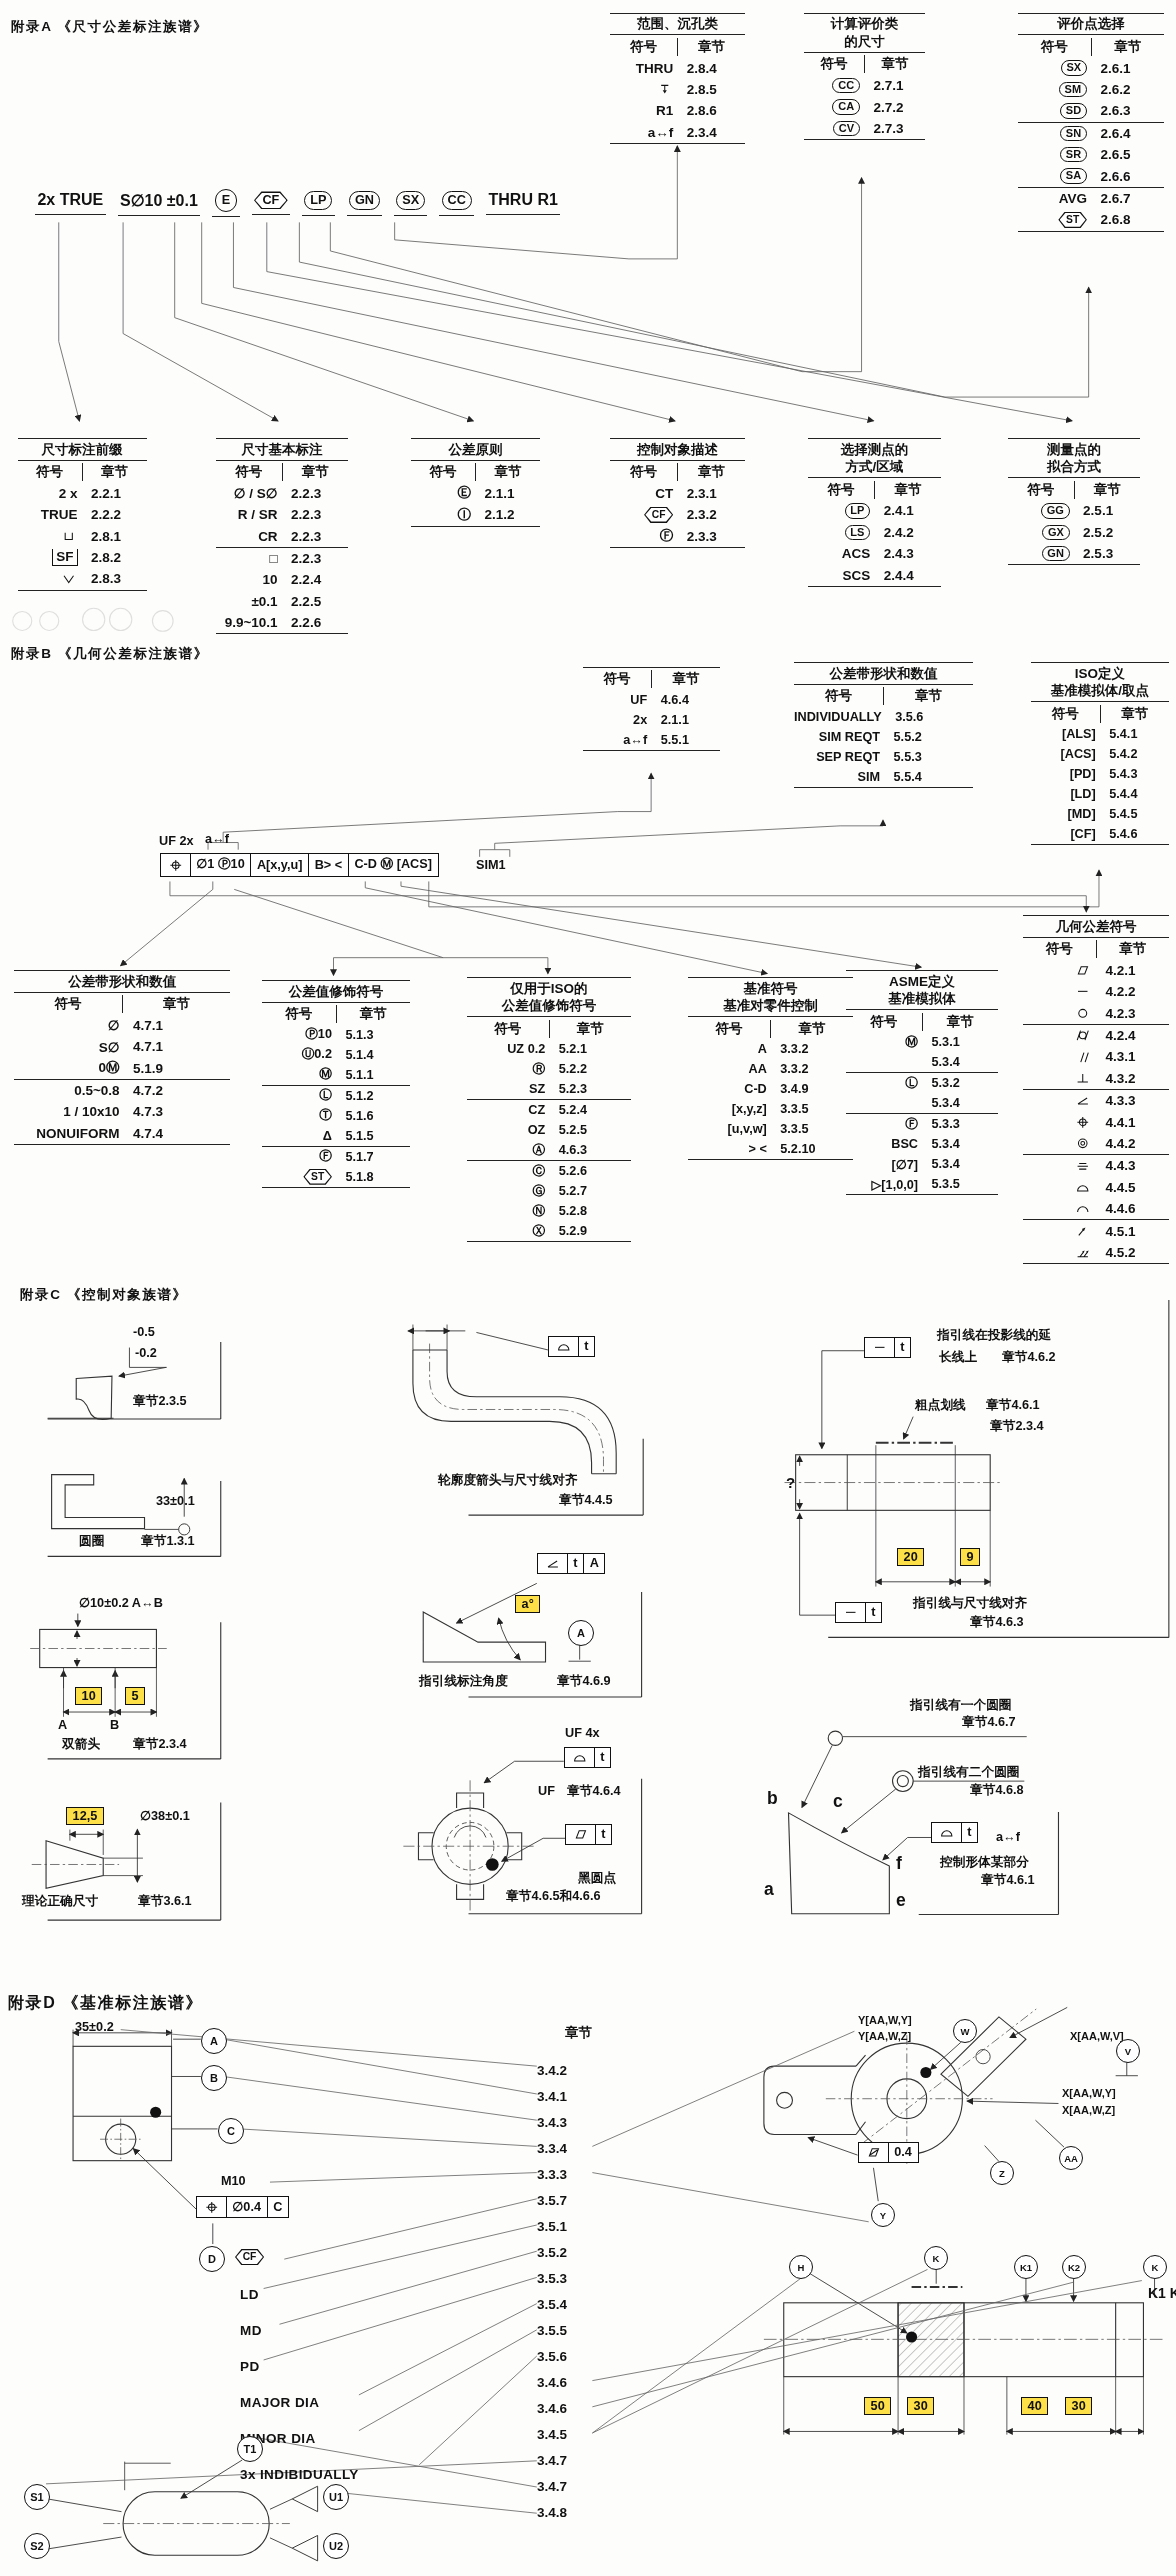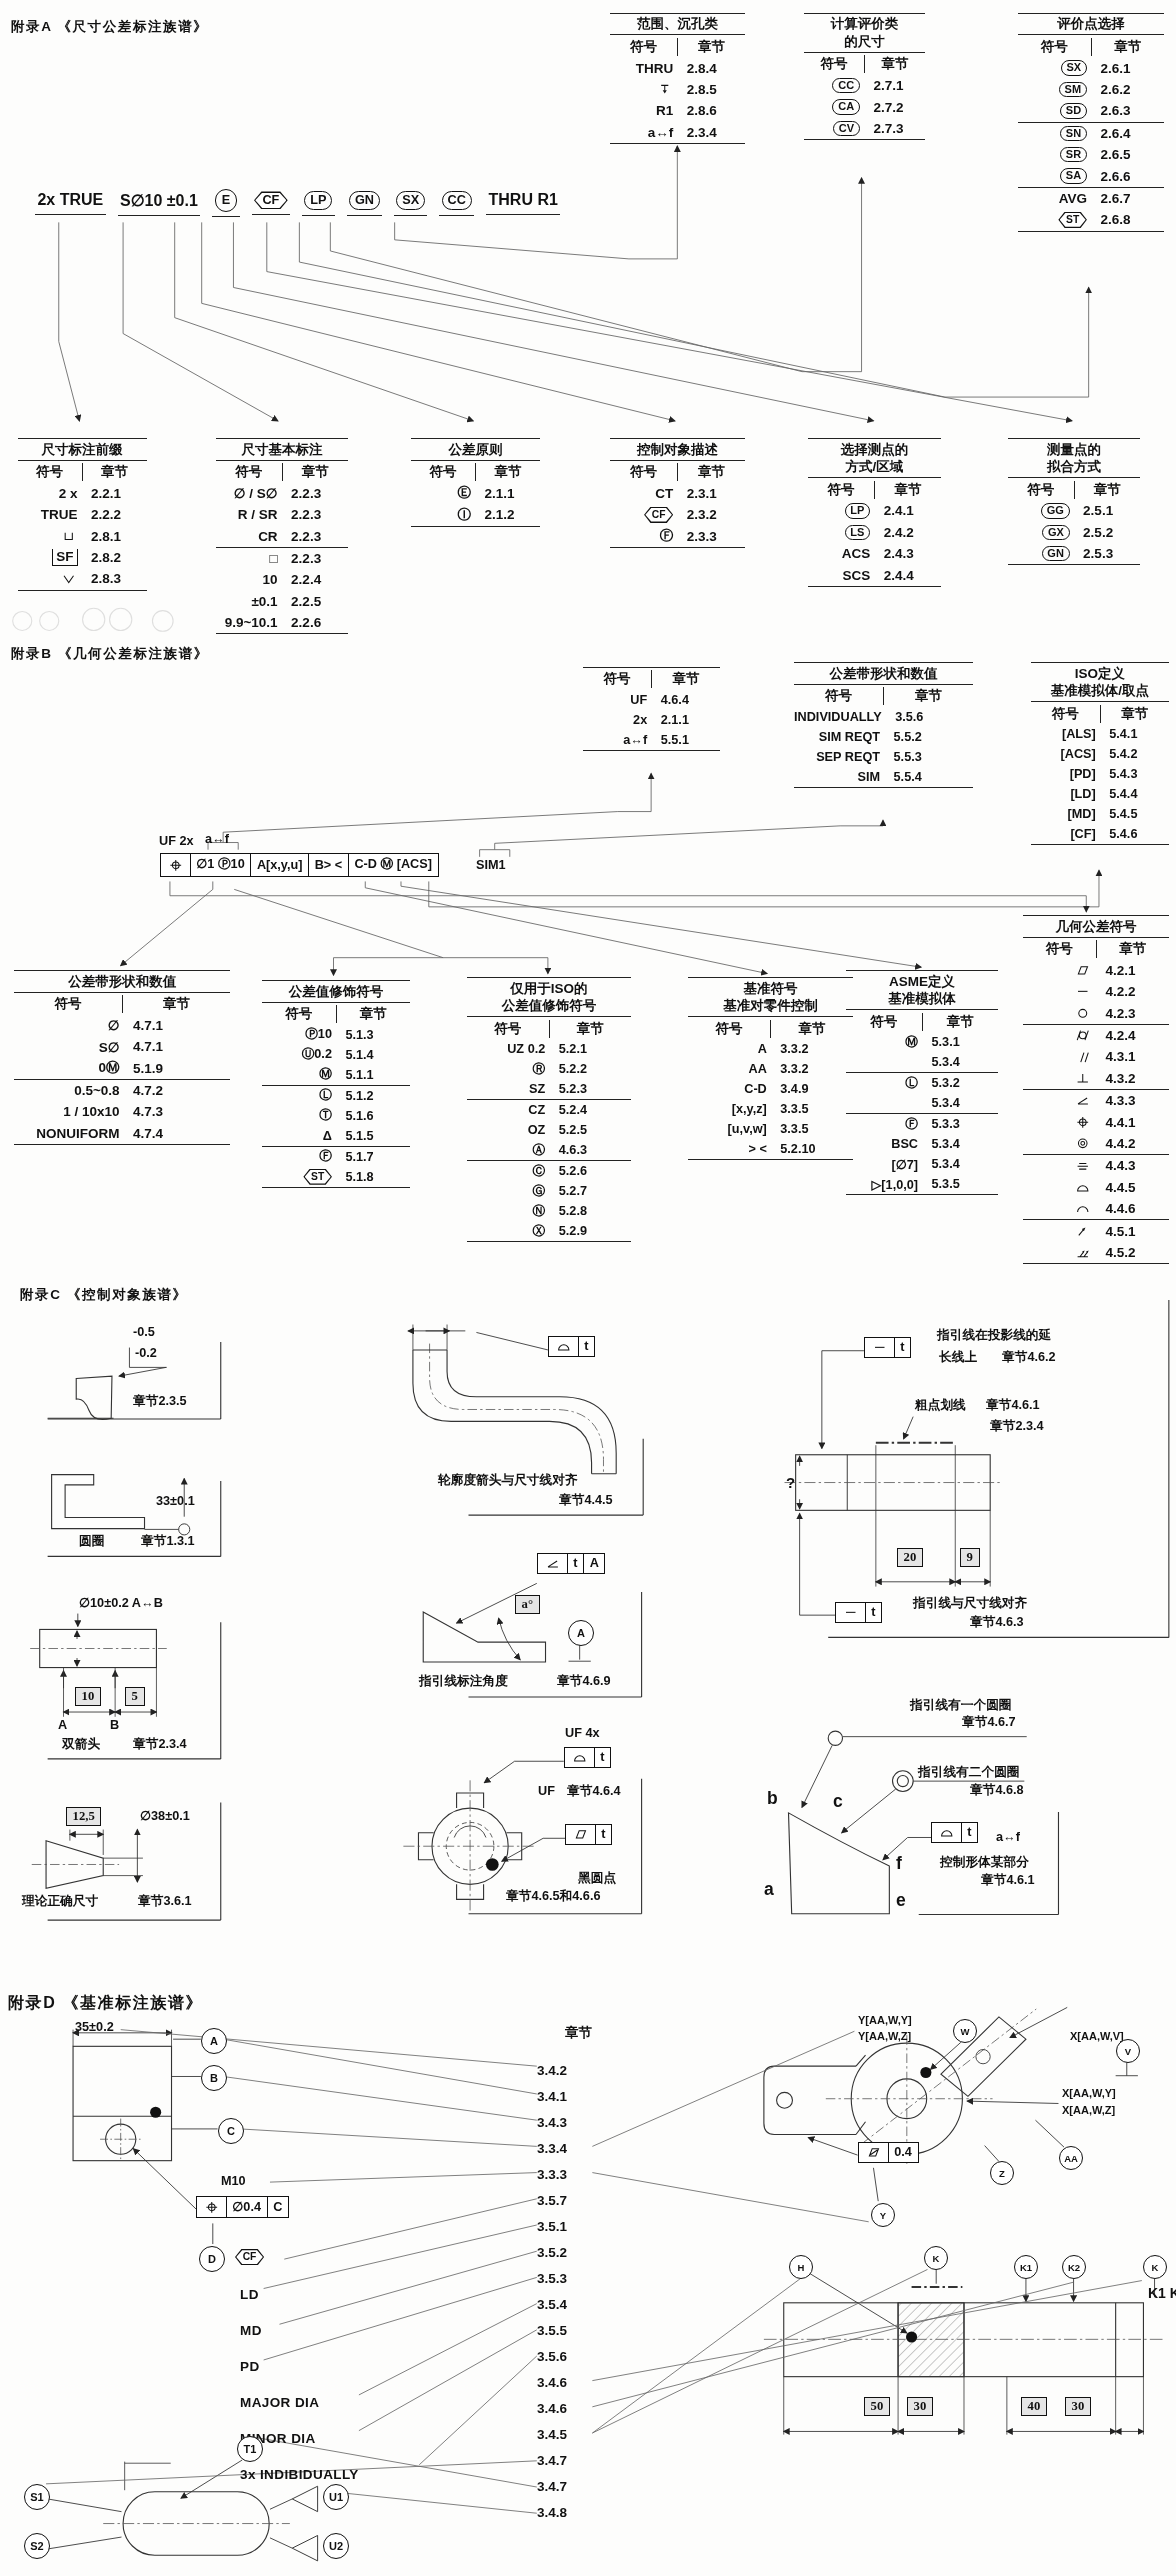--- a/index.html
+++ b/index.html
@@ -37,21 +37,21 @@
   .formula .circb{width:20.6px;height:20.6px;font-size:12.7px;}
   .formula .hexi{font-size:12.7px;padding:1.6px 7.1px;}
   
   .fcf{position:absolute;display:flex;align-items:stretch;background:#fff;border:1.3px solid #111;
        font-weight:600;font-size:12.7px;white-space:nowrap;}
   .fcf .fc{display:flex;align-items:center;justify-content:center;padding:2.4px 5.6px;gap:2.4px;}
   .fcf .fc + .fc{border-left:1.3px solid #111;}
   .lbl{position:absolute;white-space:nowrap;font-weight:600;font-size:12.7px;line-height:1.25;}
   .lbl.b{font-weight:700;}
   .lbl.sm{font-size:14px;}
-  .bx{position:absolute;border:1.3px solid #111;background:#e5e5e5;font-weight:600;font-size:12.7px;padding:0.8px 5.6px;white-space:nowrap;font-family:Liberation Serif, serif;}
+  .bx{position:absolute;border:1.3px solid #111;background:#fde047;font-weight:600;font-size:12.7px;padding:0.8px 5.6px;white-space:nowrap;}
   .dcirc{position:absolute;width:24px;height:24px;border:1.3px solid #111;border-radius:50%;background:#fff;
          display:flex;align-items:center;justify-content:center;font-weight:600;font-size:11px;}
   .dcirc.smc{width:22px;height:22px;font-size:9.5px;}
   .chlist{position:absolute;left:537px;top:2058px;width:57px;font-size:13.5px;font-weight:600;}
   .chlist .li{height:26px;line-height:26px;}
   .dlist{position:absolute;left:240px;top:2277px;font-size:13.5px;font-weight:600;letter-spacing:0.4px;}
   .dlist .li{height:36px;line-height:36px;}
 </style>
 </head>
 <body>

